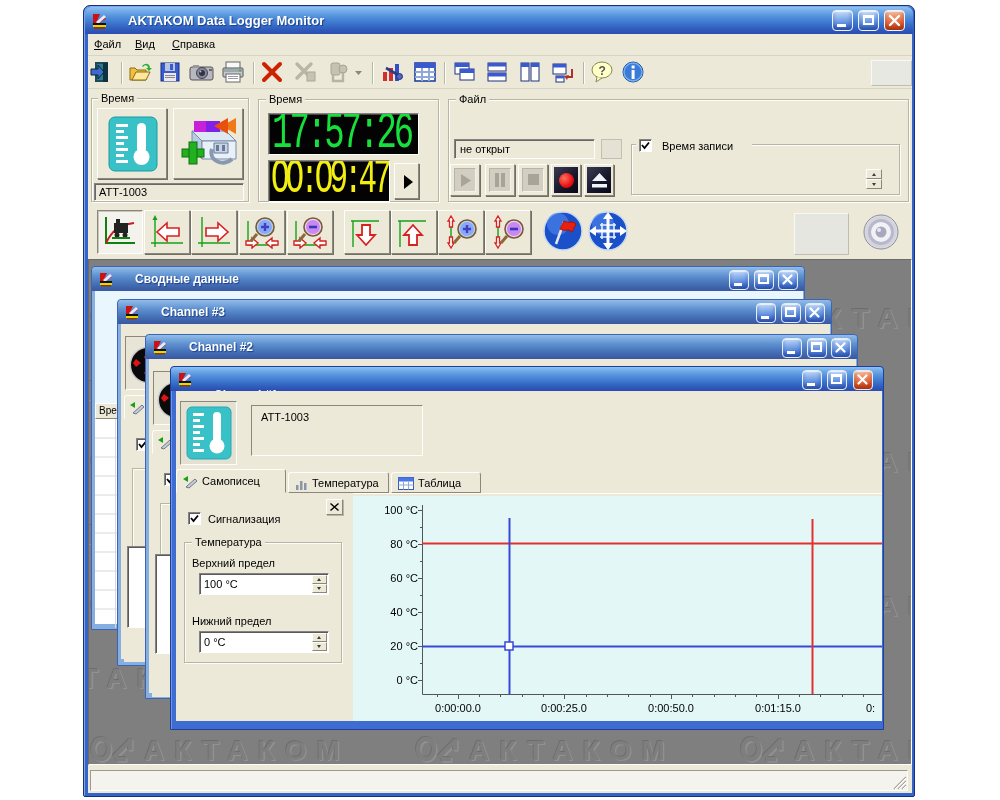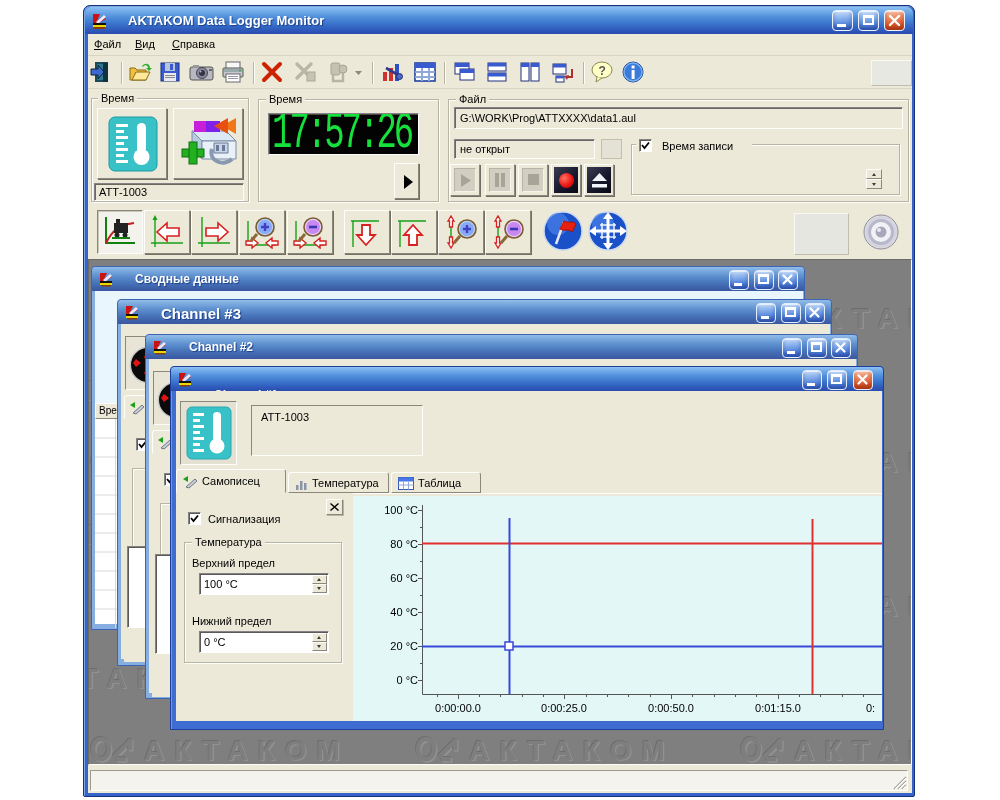--- a/index.html
+++ b/index.html
@@ -215,29 +215,31 @@
             </g>
         </svg>
       </div>
       <div class="ab fldg t11" style="left:6px;top:94px;width:150px;height:18px;line-height:16px;padding-left:4px;">АТТ-1003</div>
 
       <div class="ab grp" style="left:170px;top:10px;width:181px;height:103px;"></div>
       <div class="ab glab" style="left:178px;top:4px;">Время</div>
       <div class="ab" style="left:180px;top:24px;width:151px;height:42px;background:#030303;border:1px solid;border-color:#848284 #fdfdfa #fdfdfa #848284;box-shadow:inset 1px 1px 0 #4a4840;overflow:hidden;">
         <div class="seg" style="position:absolute;left:3px;top:2px;font-size:34px;letter-spacing:-3px;color:#16e13c;line-height:36px;transform:scaleY(1.5);transform-origin:50% 55%;">17:57:26</div>
       </div>
+      <div class="ab" style="left:180px;top:71px;width:122px;height:42px;background:#030303;border:1px solid;border-color:#848284 #fdfdfa #fdfdfa #848284;box-shadow:inset 1px 1px 0 #4a4840;overflow:hidden;">
+        <div class="seg" style="position:absolute;left:2px;top:2px;font-size:31px;letter-spacing:-4px;color:#f2ef10;line-height:36px;transform:scaleY(1.55);transform-origin:50% 55%;">OO:O9:47</div>
+      </div>
       <div class="ab btn" style="left:306px;top:74px;width:25px;height:36px;">
           <svg class="ab" style="left:7px;top:10px;" width="12" height="16">
             <polygon points="2,1 11,8 2,15" fill="#000"></polygon>
           </svg>
         </div>
 
       <div class="ab grp" style="left:360px;top:10px;width:461px;height:103px;"></div>
       <div class="ab glab" style="left:368px;top:4px;">Файл</div>
-      <div class="ab fldg t11" style="left:366px;top:18px;width:449px;height:22px;line-height:20px;padding-left:5px;">G:\WORK\Prog\ATTXXXX\data1.aul</div>
       <div class="ab fldg t11" style="left:366px;top:50px;width:141px;height:20px;line-height:18px;padding-left:5px;">не открыт</div>
       <div class="ab" style="left:513px;top:50px;width:21px;height:20px;background:#e4e2d4;border:1px solid #c2bfae;"></div>
       <div class="ab btn" style="left:362px;top:75px;width:30px;height:32px;">
           <div class="ab" style="left:3px;top:3px;width:22px;height:24px;background:#d2cfc2;border:1px solid;border-color:#b8b5a6 #f4f2ea #f4f2ea #b8b5a6;"></div>
           <svg class="ab" style="left:9px;top:8px;" width="12" height="15">
             <polygon points="1,1 11,7.5 1,14" fill="#a8a598"></polygon>
           </svg>
         </div>
       <div class="ab btn" style="left:397px;top:75px;width:30px;height:32px;"><div class="ab" style="left:3px;top:3px;width:22px;height:24px;background:#d2cfc2;border:1px solid;border-color:#b8b5a6 #f4f2ea #f4f2ea #b8b5a6;"></div><rect></rect><div class="ab" style="left:9px;top:8px;width:3.5px;height:14px;background:#a8a598;"></div><div class="ab" style="left:15px;top:8px;width:3.5px;height:14px;background:#a8a598;"></div></div>
       <div class="ab btn" style="left:430px;top:75px;width:30px;height:32px;">
@@ -460,21 +462,21 @@
 
       <div class="ab" style="left:28px;top:39px;width:715px;height:367px;background:#86aee0;border:1px solid #3c64b4;border-radius:4px 4px 0 0;">
         <div class="ab tgradi" style="left:0;top:0;width:713px;height:24px;border-radius:4px 4px 0 0;"></div>
         <svg class="ab" style="left:7px;top:4px;" width="16" height="16">
             <polygon points="1,2 8,2 5,8 11,4 13,6 6,10 1,10" fill="#cc1111"></polygon>
             <polygon points="4,9 11,3 13,5 6,11" fill="#e8e8f8"></polygon>
             <rect x="1" y="10" width="12" height="2" fill="#111"></rect>
             <rect x="1" y="12" width="12" height="2" fill="#e8d800"></rect>
             <rect x="2" y="14" width="10" height="1.5" fill="#8a3a10"></rect>
           </svg>
-        <div class="ab ttext" style="left:27px;top:5px;font-size:15px;">Channel #3</div>
+        <div class="ab ttext" style="left:27px;top:5px;font-size:12px;">Channel #3</div>
         <div class="ab mbtn" style="left:638px;top:3px;">
             <div class="ab" style="left:4px;top:12px;width:8px;height:3px;background:#fff;"></div>
           </div>
         <div class="ab mbtn" style="left:663px;top:3px;">
             <div class="ab" style="left:3px;top:3px;width:11px;height:10px;border:2px solid #fff;border-top-width:3px;"></div>
           </div>
         <div class="ab mbtn" style="left:687px;top:3px;">
             <svg class="ab" style="left:2px;top:2px;" width="13" height="13">
               <path d="M2.5 2.5 L10.5 10.5 M10.5 2.5 L2.5 10.5" stroke="#fff" stroke-width="2.2" stroke-linecap="round"></path>
             </svg>

